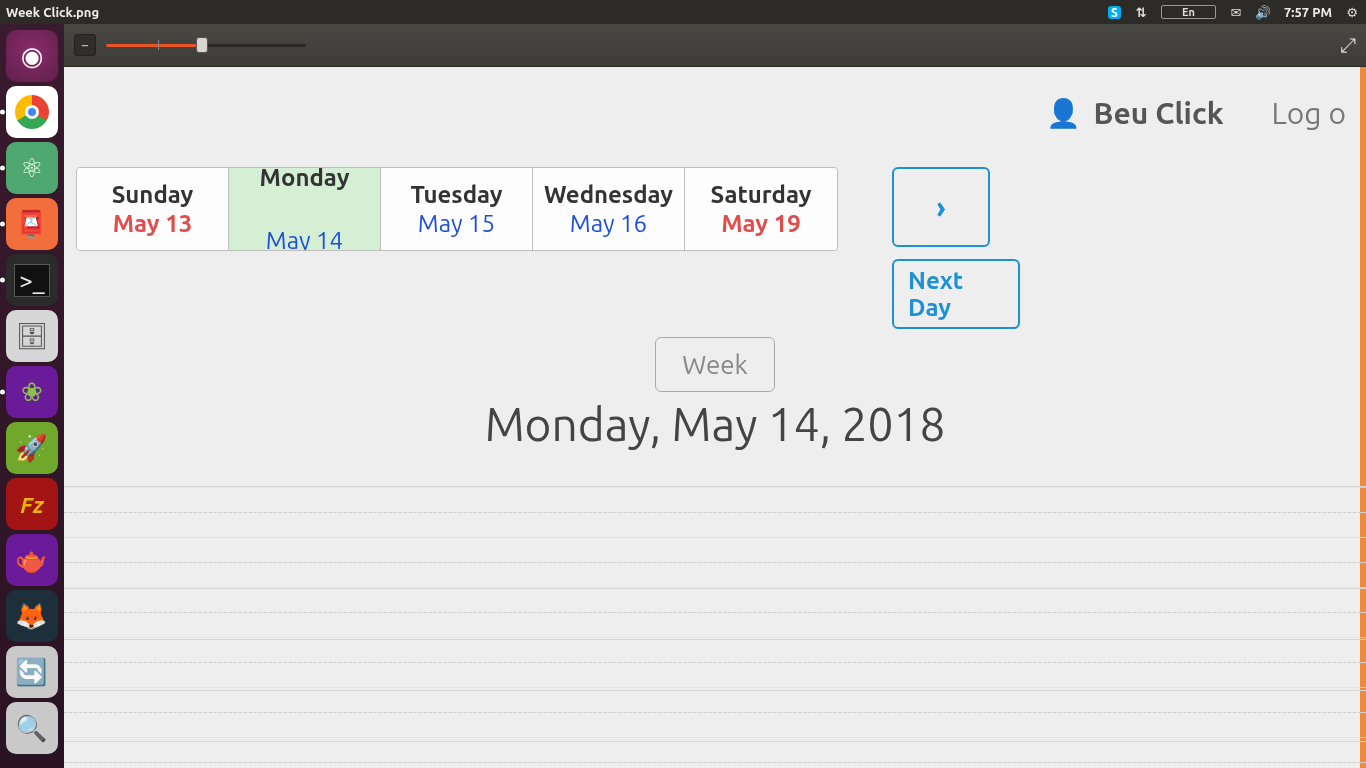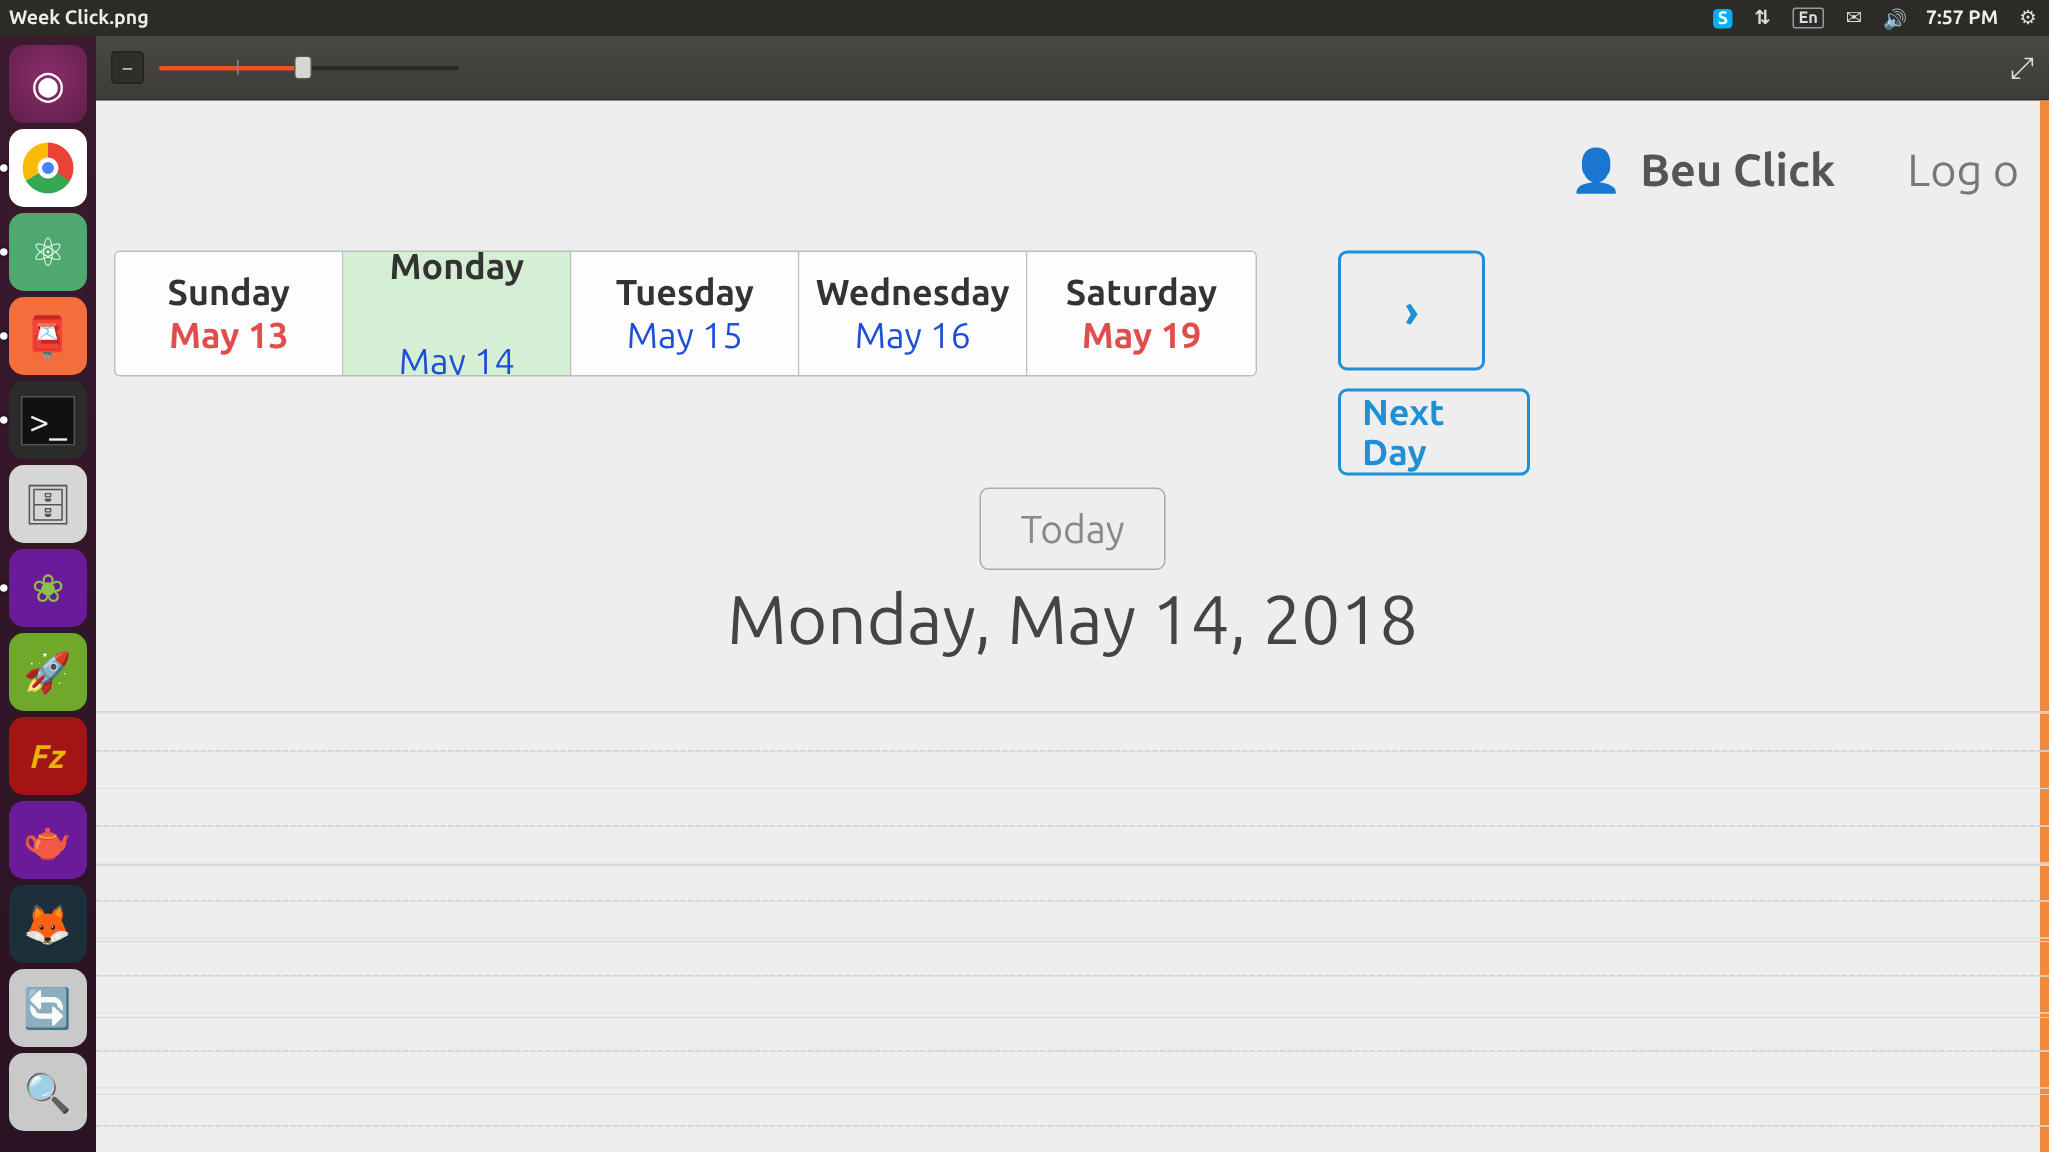--- a/index.html
+++ b/index.html
@@ -31,21 +31,21 @@
     background: #2c2b27; color: #ddd;
     display: flex; align-items: center; justify-content: space-between;
     padding: 0 6px 0 6px; font-size: 13px; font-weight: 600;
   }
   .top-left { display:flex; align-items:center; gap:6px; }
   .top-title { color: #eee; }
   .top-right { display:flex; align-items:center; gap:12px; }
   .tray-item { color:#ddd; display:flex; align-items:center; font-size:13px;}
   .tray-icon { width:16px; height:16px; display:inline-flex; align-items:center; justify-content:center; }
   .skype-badge { background:#00aff0; border-radius:3px; padding:0 3px; font-weight:bold; color:#fff; font-size:12px;}
-  .en-badge { border:1px solid #999; border-radius:2px; padding:0 3px; font-size:11px; color:#ddd;text-align:right;}
+  .en-badge { border:1px solid #999; border-radius:2px; padding:0 20px; font-size:11px; color:#ddd;text-align:right;}
   .clock { font-weight:600; color:#eee; }
 
   
   .launcher {
     position:absolute; top:24px; left:0; width:64px; bottom:0;
     background: linear-gradient(#3a1a2e, #2a1322);
     display:flex; flex-direction:column; align-items:center; padding-top:6px; gap:4px;
   }
   .launcher-item {
     width:52px; height:52px; border-radius:10px;
@@ -156,21 +156,21 @@
   .day-date { font-size:24px; color:#1d4ed8; }
 
   .nav-col { display:flex; flex-direction:column; gap:12px; }
   .nav-btn {
     border:2px solid var(--accent); border-radius:6px;
     color: var(--accent); background:#fff0;
     display:flex; align-items:center; justify-content:center;
     font-size:26px; font-weight:600;
   }
   .nav-next-week { width:98px; height:80px; font-size:30px;}
-  .nav-next-day  { width:128px; height:58px; font-size:24px; padding:0 14px;}
+  .nav-next-day  { width:128px; height:70px; font-size:24px; padding:0 14px;}
 
   .today-row { margin-top:8px; display:flex; justify-content:center; }
   .today-btn {
     border:1px solid #aaa; border-radius:6px; color:#888; font-size:26px;
     padding:12px 26px; background:transparent;
   }
 
   .full-date {
     text-align:center; font-size:46px; color:#444; margin-top:6px;
     font-weight:400;
@@ -327,21 +327,21 @@
           <span>›</span>
         </div>
         <div class="nav-btn nav-next-day">
           <span>Next Day</span>
         </div>
       </div>
     </div>
 
     <div class="today-row">
       <div class="today-btn">
-        <span>Today</span>
+        <span>Week</span>
       </div>
     </div>
 
     <div class="full-date">Monday, May 14, 2018</div>
 
     <div class="schedule-area">
       <div class="schedule-dash" style="top:25px"></div>
       <div class="schedule-dash" style="top:75px"></div>
       <div class="schedule-dash" style="top:125px"></div>
       <div class="schedule-dash" style="top:175px"></div>

